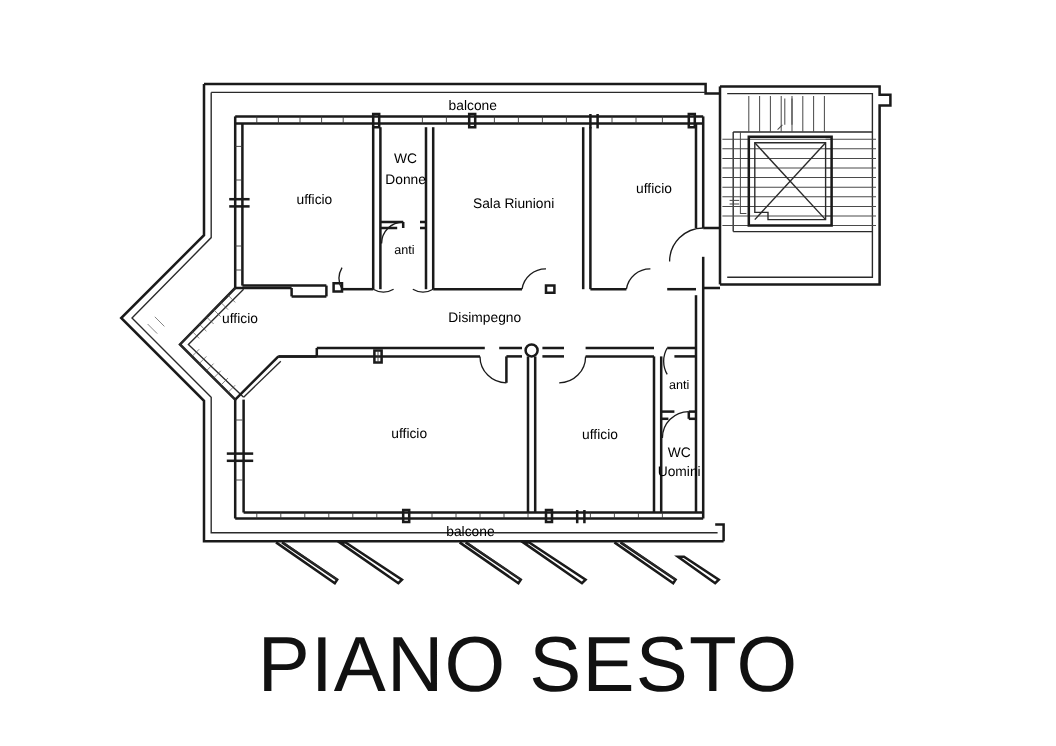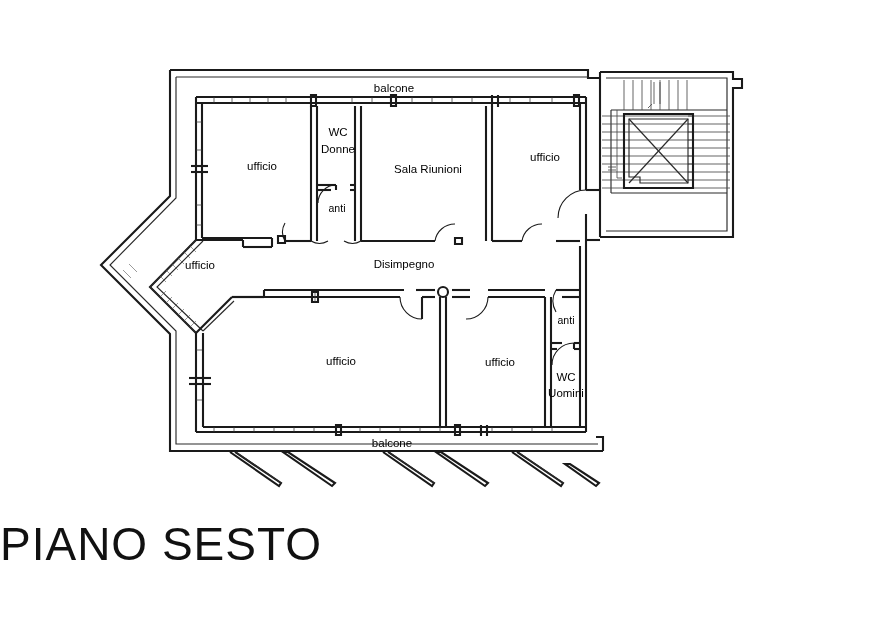--- a/index.html
+++ b/index.html
@@ -37,23 +37,23 @@
     fill: #000000;
     text-anchor: middle;
     dominant-baseline: middle;
   }
   .roomlabel.small { font-size: 10.5px; }
   .title-text {
     position: absolute;
     left: 0;
     top: 520px;
     width: 880px;
-    text-align: left;
+    text-align: center;
     font-family: "Liberation Sans", sans-serif;
-    font-size: 46px;
+    font-size: 65px;
     letter-spacing: 1px;
     color: #111111;
     line-height: 1.05;
     white-space: nowrap;
   }
 </style>
 </head>
 <body>
 
 <div id="plan-wrap">

